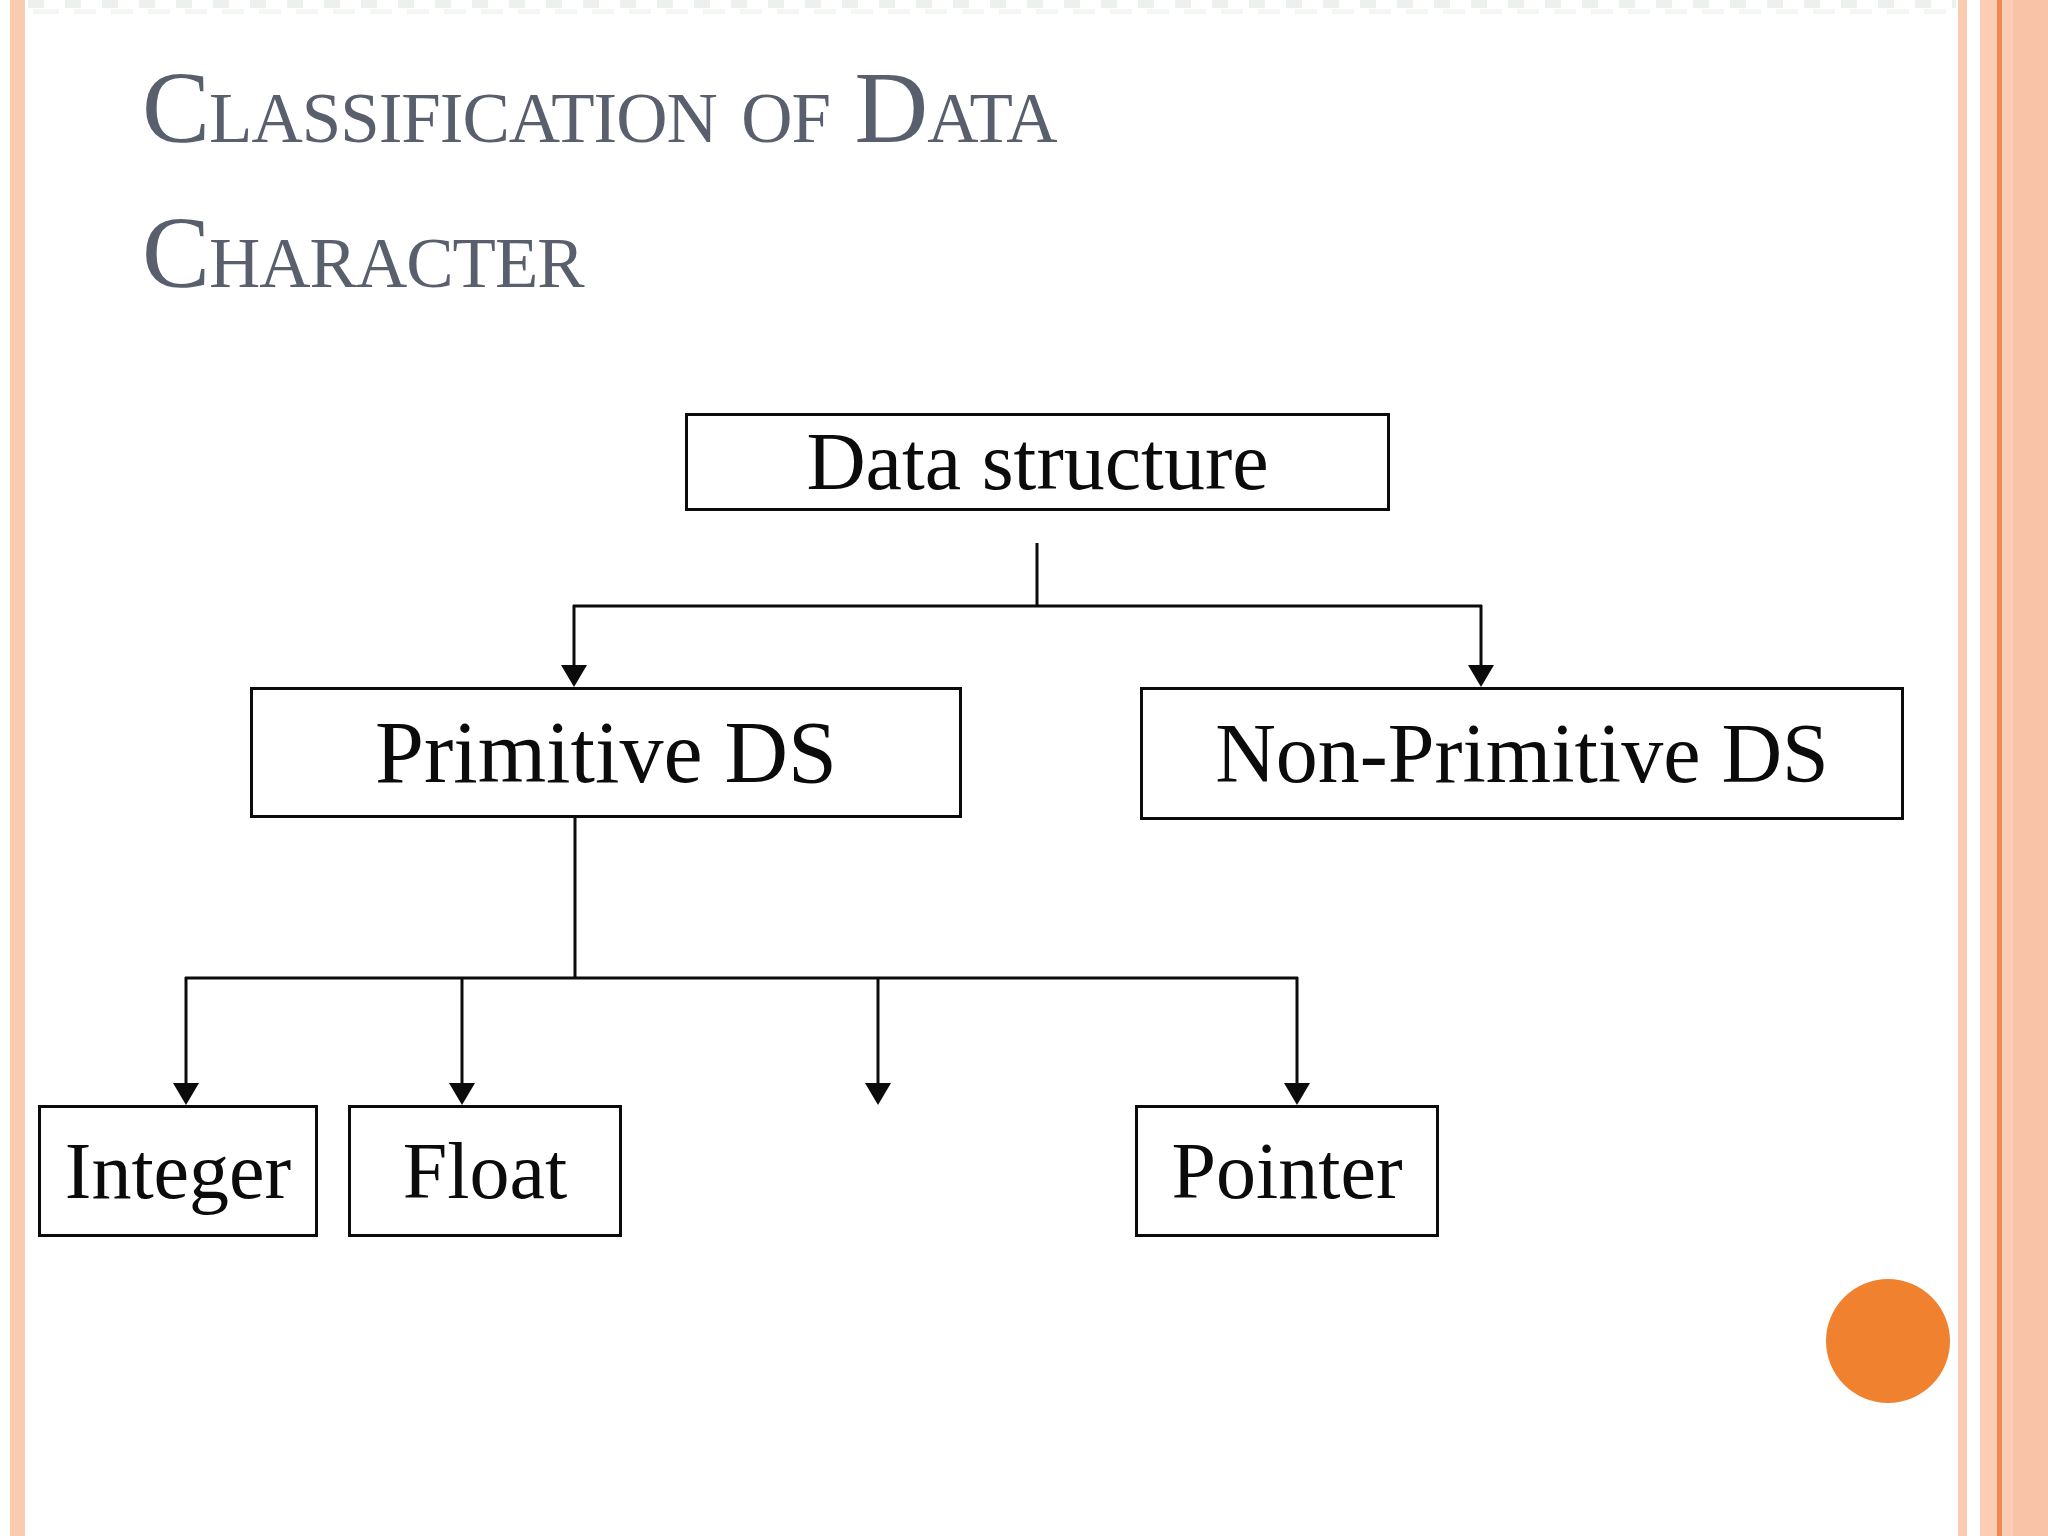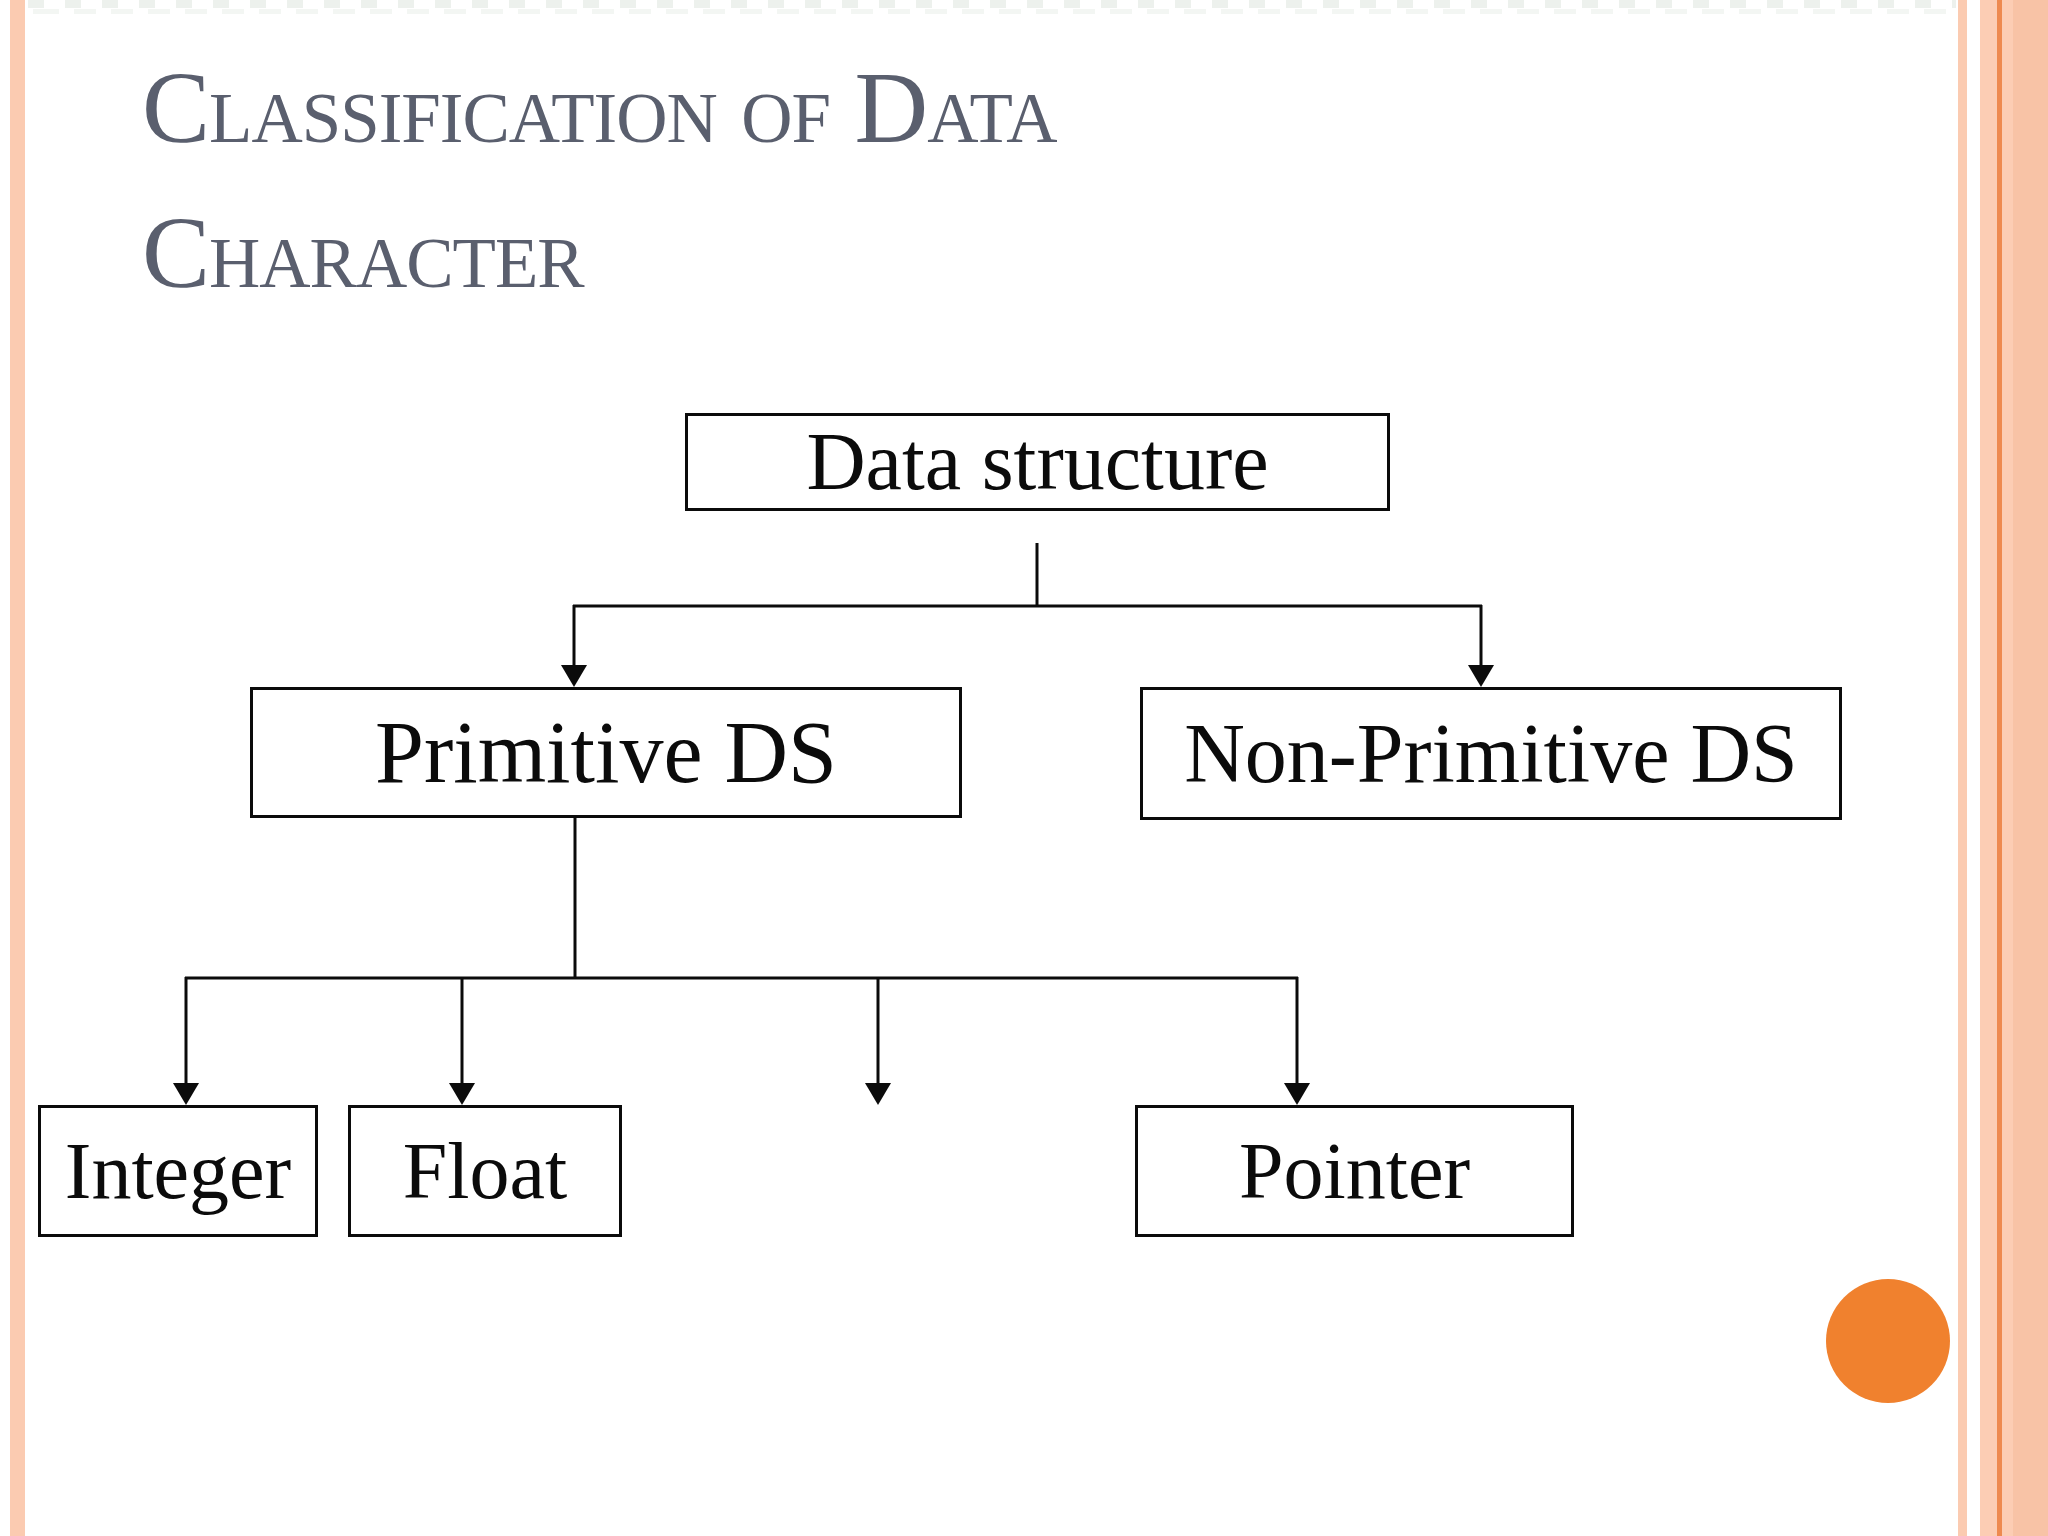--- a/index.html
+++ b/index.html
@@ -67,25 +67,25 @@
     box-sizing:border-box;
     border:3px solid var(--ink);
     background:#ffffff;
     display:flex;align-items:center;justify-content:center;
     color:var(--ink);
     white-space:nowrap;
     font-family:"Liberation Serif", serif;
   }
   .node-root      {left:685px;  top:413px;  width:705px; height:98px; font-size:82px;}
   .node-primitive {left:250px;  top:687px;  width:712px; height:131px; font-size:88px;}
-  .node-nonprim   {left:1140px; top:687px;  width:702px; height:133px; font-size:84px;align-items:center;}
+  .node-nonprim   {left:1140px; top:687px;  width:764px; height:133px; font-size:84px;align-items:center;}
   .node-integer   {left:38px;   top:1105px; width:280px; height:132px; font-size:80px;}
   .node-float     {left:348px;  top:1105px; width:274px; height:132px; font-size:80px;}
   .node-character {left:702px;  top:1105px; width:375px; height:132px; font-size:80px;}
-  .node-pointer   {left:1135px; top:1105px; width:439px; height:132px; font-size:80px;}
+  .node-pointer   {left:1135px; top:1105px; width:304px; height:132px; font-size:80px;}
   .connectors{
     position:absolute;left:0;top:0;width:2048px;height:1536px;
     pointer-events:none;
   }
   .connectors line{stroke:var(--ink);stroke-width:3;}
   .connectors polygon{fill:var(--ink);}
   .accent-circle{
     position:absolute;left:1826px;top:1279px;width:124px;height:124px;
     border-radius:50%;
     background:var(--accent-orange);

